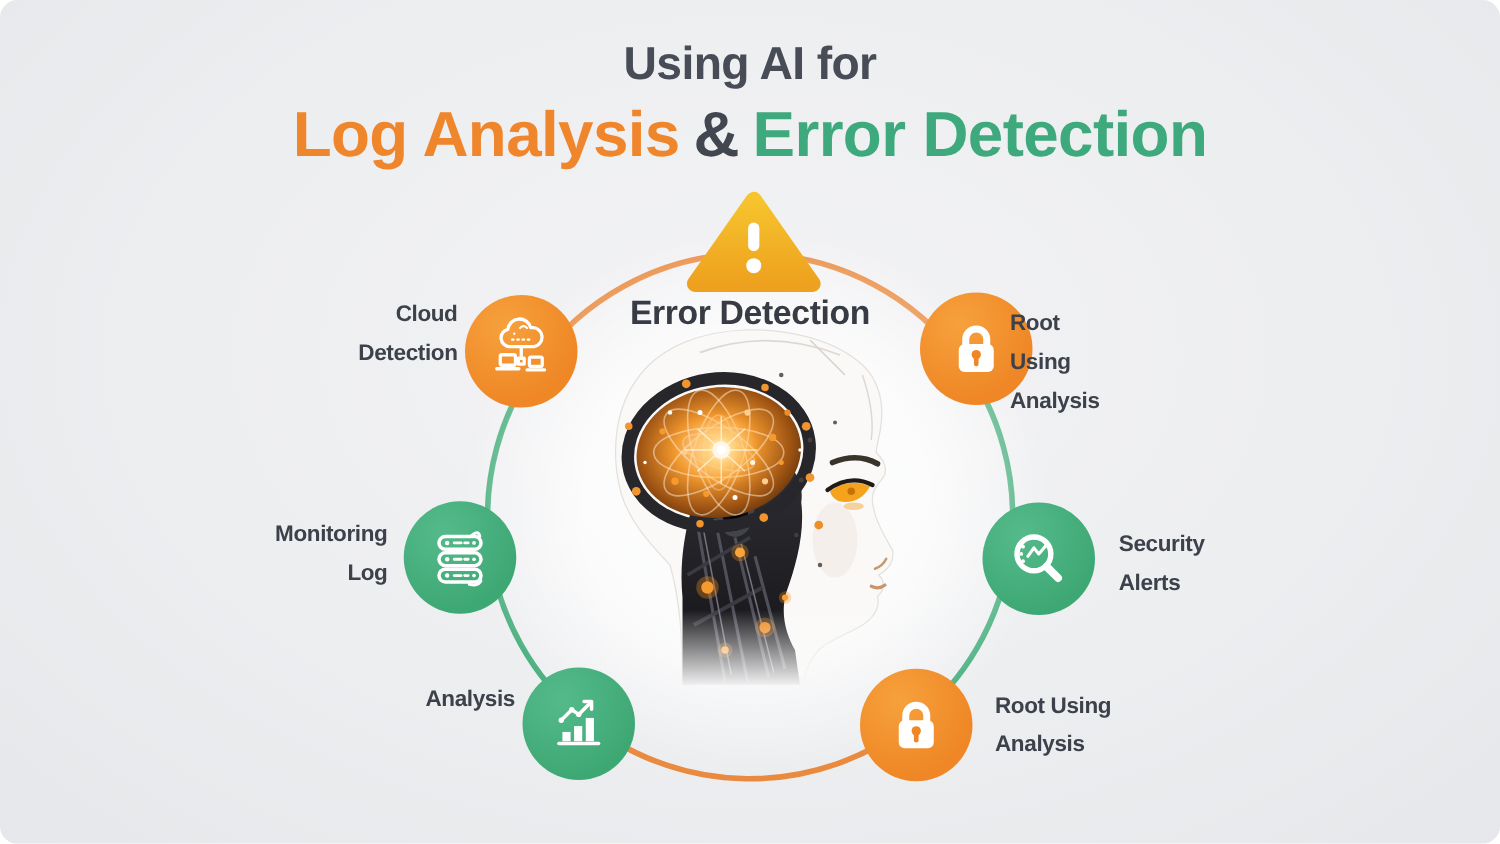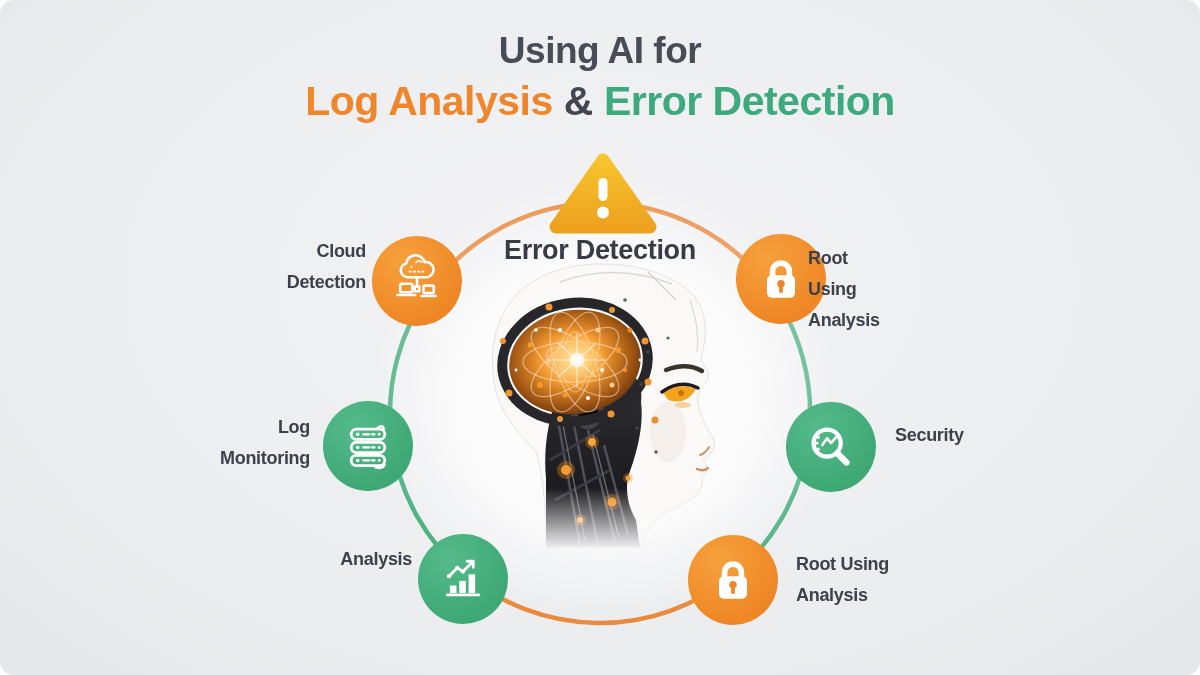--- a/index.html
+++ b/index.html
@@ -9,21 +9,21 @@
     font-family:"Liberation Sans", sans-serif;
     border-radius:14px;
   }
   .layer{position:absolute;left:0;top:0;}
   .title1{
     position:absolute;left:0;top:30px;width:100%;text-align:center;
     font-size:37px;font-weight:800;color:#474C56;letter-spacing:-0.5px;
   }
   .title2{
     position:absolute;left:0;top:78px;width:100%;text-align:center;
-    font-size:41px;font-weight:800;letter-spacing:-0.5px;color:#474C56;
+    font-size:51px;font-weight:800;letter-spacing:-0.5px;color:#474C56;
   }
   .t-orange{color:#F0862B;}
   .t-amp{color:#42464F;margin:0 11px;}
   .t-green{color:#3FA97E;}
   .node-circle{
     position:absolute;width:90px;height:90px;border-radius:50%;
     display:flex;align-items:center;justify-content:center;
   }
   .orange-bg{background:radial-gradient(circle at 35% 28%, #F6A13C 0%, #EF8726 70%);}
   .green-bg{background:radial-gradient(circle at 35% 28%, #55BA8B 0%, #3EA874 72%);}
@@ -287,38 +287,39 @@
           <circle cx="42" cy="45.5" r="1.6"></circle>
       </g>
       <g stroke="#FFFFFF" stroke-width="2.4" stroke-linecap="round">
         <line x1="25" y1="17.5" x2="37" y2="17.5" stroke-dasharray="6 3"></line>
         <line x1="25" y1="31.5" x2="37" y2="31.5" stroke-dasharray="6 3"></line>
         <line x1="25" y1="45.5" x2="37" y2="45.5" stroke-dasharray="6 3"></line>
       </g>
     </svg>
   </div>
   <div class="node-label align-right" style="left:48px;top:412px;width:262px;">
+    <span>Monitoring</span>
     <span>Log</span>
-    <span>Monitoring</span>
   </div>
 
   <div class="node-circle green-bg" style="left:786px;top:402px;">
     <svg class="icon-svg" width="58" height="58" viewBox="0 0 60 60">
       <circle cx="26" cy="26" r="14" fill="none" stroke="#FFFFFF" stroke-width="4.5"></circle>
       <line x1="36.5" y1="36.5" x2="46" y2="46" stroke="#FFFFFF" stroke-width="6.5" stroke-linecap="round"></line>
       <g fill="#FFFFFF">
         <circle cx="17" cy="20" r="1.6"></circle>
           <circle cx="15.5" cy="26" r="1.6"></circle>
           <circle cx="17" cy="32" r="1.6"></circle>
       </g>
       <path d="M21 28 L26 21 L30 26 L36 19" fill="none" stroke="#FFFFFF" stroke-width="2.6" stroke-linecap="round" stroke-linejoin="round"></path>
     </svg>
   </div>
   <div class="node-label" style="left:895px;top:420px;width:220px;">
     <span>Security</span>
+    <span>Alerts</span>
   </div>
 
   <div class="node-circle green-bg" style="left:418px;top:534px;">
     <svg class="icon-svg" width="56" height="56" viewBox="0 0 60 60">
       <line x1="13" y1="47" x2="47" y2="47" stroke="#FFFFFF" stroke-width="3" stroke-linecap="round"></line>
       <g fill="#FFFFFF">
         <rect x="16" y="37" width="7" height="8"></rect>
         <rect x="26" y="32" width="7" height="13"></rect>
         <rect x="36" y="25" width="7" height="20"></rect>
       </g>

